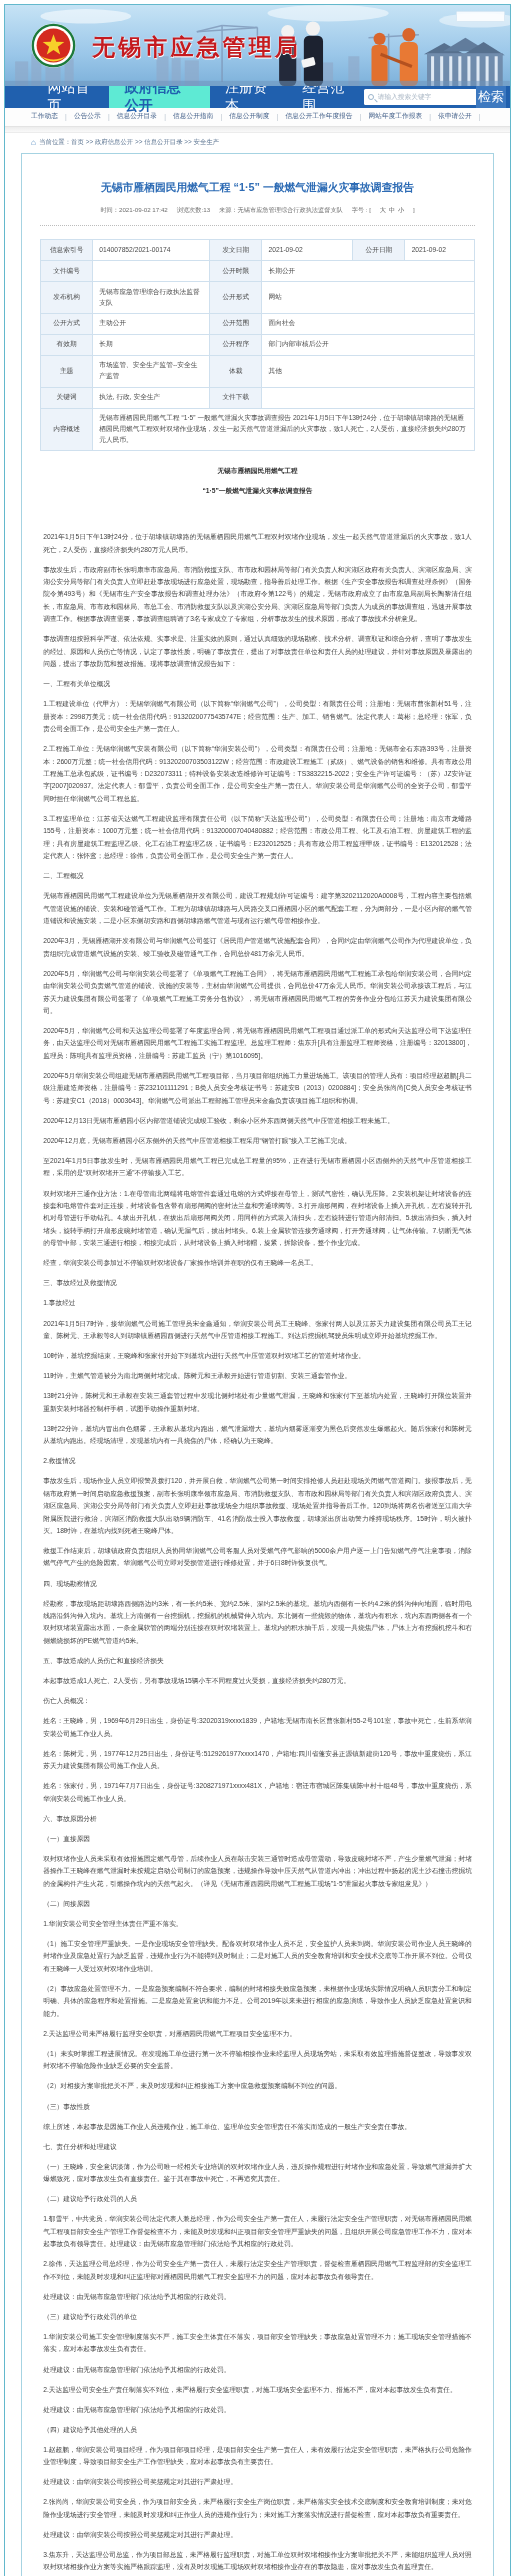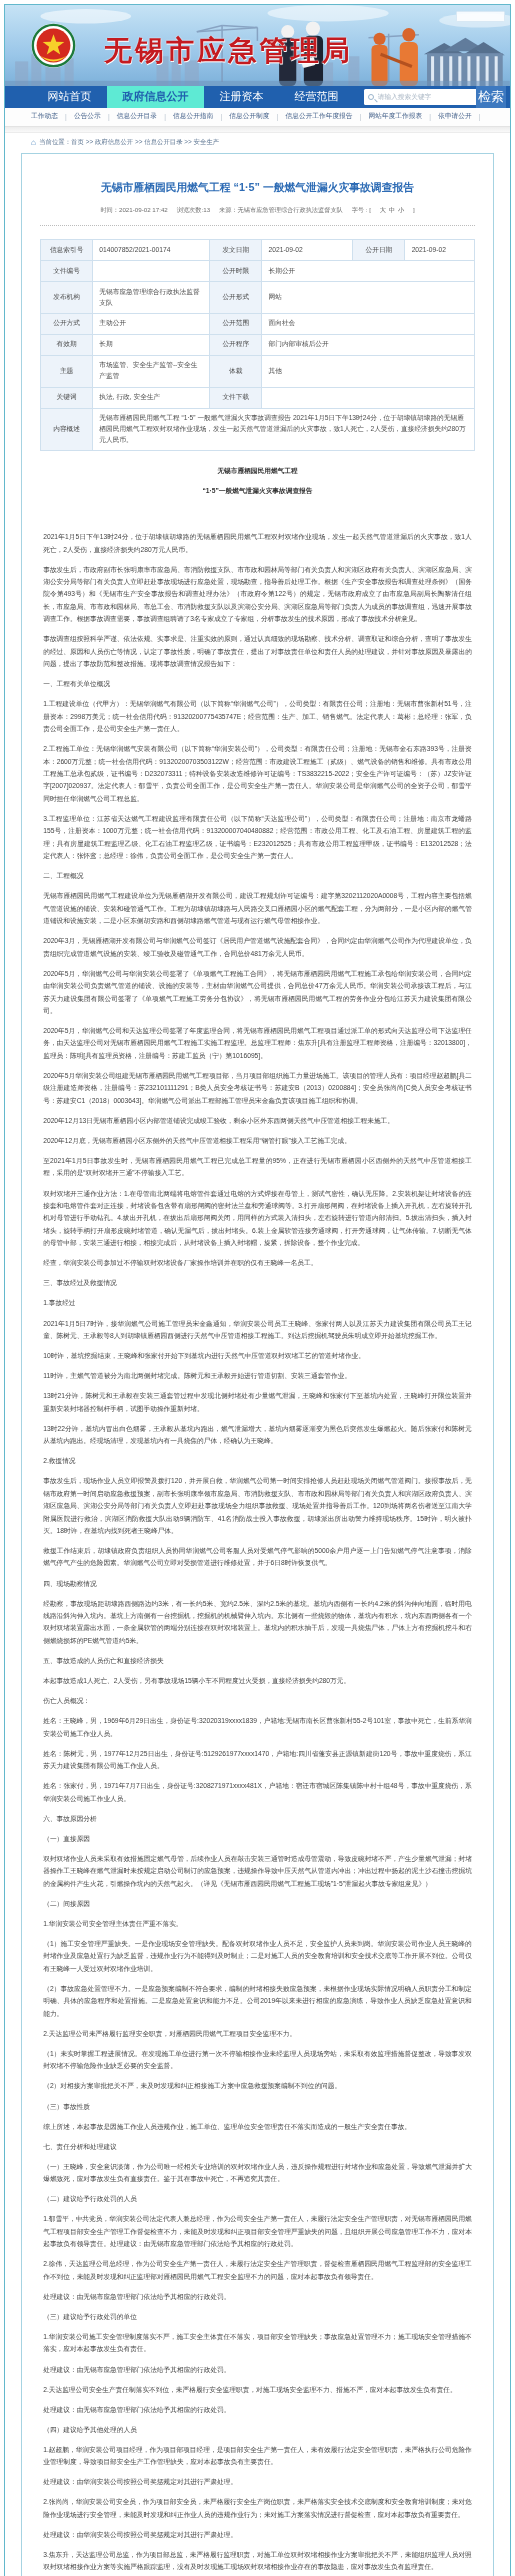--- a/index.html
+++ b/index.html
@@ -4,26 +4,26 @@
 <style>
   * { margin:0; padding:0; box-sizing:border-box; }
   html,body { background:#ffffff; }
   body { width:515px; font-family:"Liberation Sans","DejaVu Sans",sans-serif; color:#404040; }
   .frame { margin:4.1px 4.1px 7.2px 4.1px; border:1px solid #63b8cc; background:#fff; overflow:hidden; }
 
   
   .banner { position:relative; height:81px; overflow:hidden; background:linear-gradient(180deg,#c2e1f4 0%,#9cc8e9 55%,#7fb2da 100%); }
   .banner svg.scene { position:absolute; inset:0; width:100%; height:100%; }
   .emblem { position:absolute; left:25px; top:16.5px; width:47px; height:47px; }
-  .site-title { position:absolute; left:87px; top:27px; font-size:28px; font-weight:bold; letter-spacing:3.1px; color:#c41b20; text-shadow:0 0 1.5px #ffffff,0.5px 0.5px 0 #ffffff;margin-left:12px; }
+  .site-title { position:absolute; left:87px; top:27px; font-size:23px; font-weight:bold; letter-spacing:3.1px; color:#c41b20; text-shadow:0 0 1.5px #ffffff,0.5px 0.5px 0 #ffffff; }
   .topright-box { position:absolute; right:5.2px; top:6.2px; width:49px; height:10.3px; background:rgba(255,255,255,.85); border-radius:1.5px; border:0.5px solid #d8e8f4; }
 
   
   .nav { height:21.6px; background:#2060ae; display:flex; align-items:stretch; padding-left:27px; }
-  .nav-tab { display:flex; align-items:center; padding:0 15.5px; color:#ffffff; font-size:11px; cursor:pointer; }
+  .nav-tab { display:flex; align-items:center; padding:0 15.5px; color:#ffffff; font-size:14px; cursor:pointer; }
   .nav-tab.active { background:#5eead4; color:#2060ae; font-weight:bold; }
   .nav-spacer { flex:1; }
   .search-wrap { display:flex; align-items:center; gap:0; padding-right:4px; }
   .search-box { display:flex; align-items:center; background:#ffffff; height:15.5px; width:112px; border-radius:1.5px 0 0 1.5px; padding:0 4.1px; }
   .mag { width:6.2px; height:6.2px; border:1px solid #9ab4cc; border-radius:50%; position:relative; margin-right:3.6px; flex:none; }
   .mag:after { content:""; position:absolute; width:3.6px; height:1px; background:#9ab4cc; transform:rotate(45deg); left:4.6px; top:5.7px; }
   .search-input { border:none; outline:none; font-size:6.7px; color:#333; width:82px; background:transparent; }
   .search-input::placeholder { color:#a9b6c4; }
   .search-btn { height:21.6px; width:30px; background:#3d79c0; color:#fff; font-size:13px; border:none; cursor:pointer; }
 

